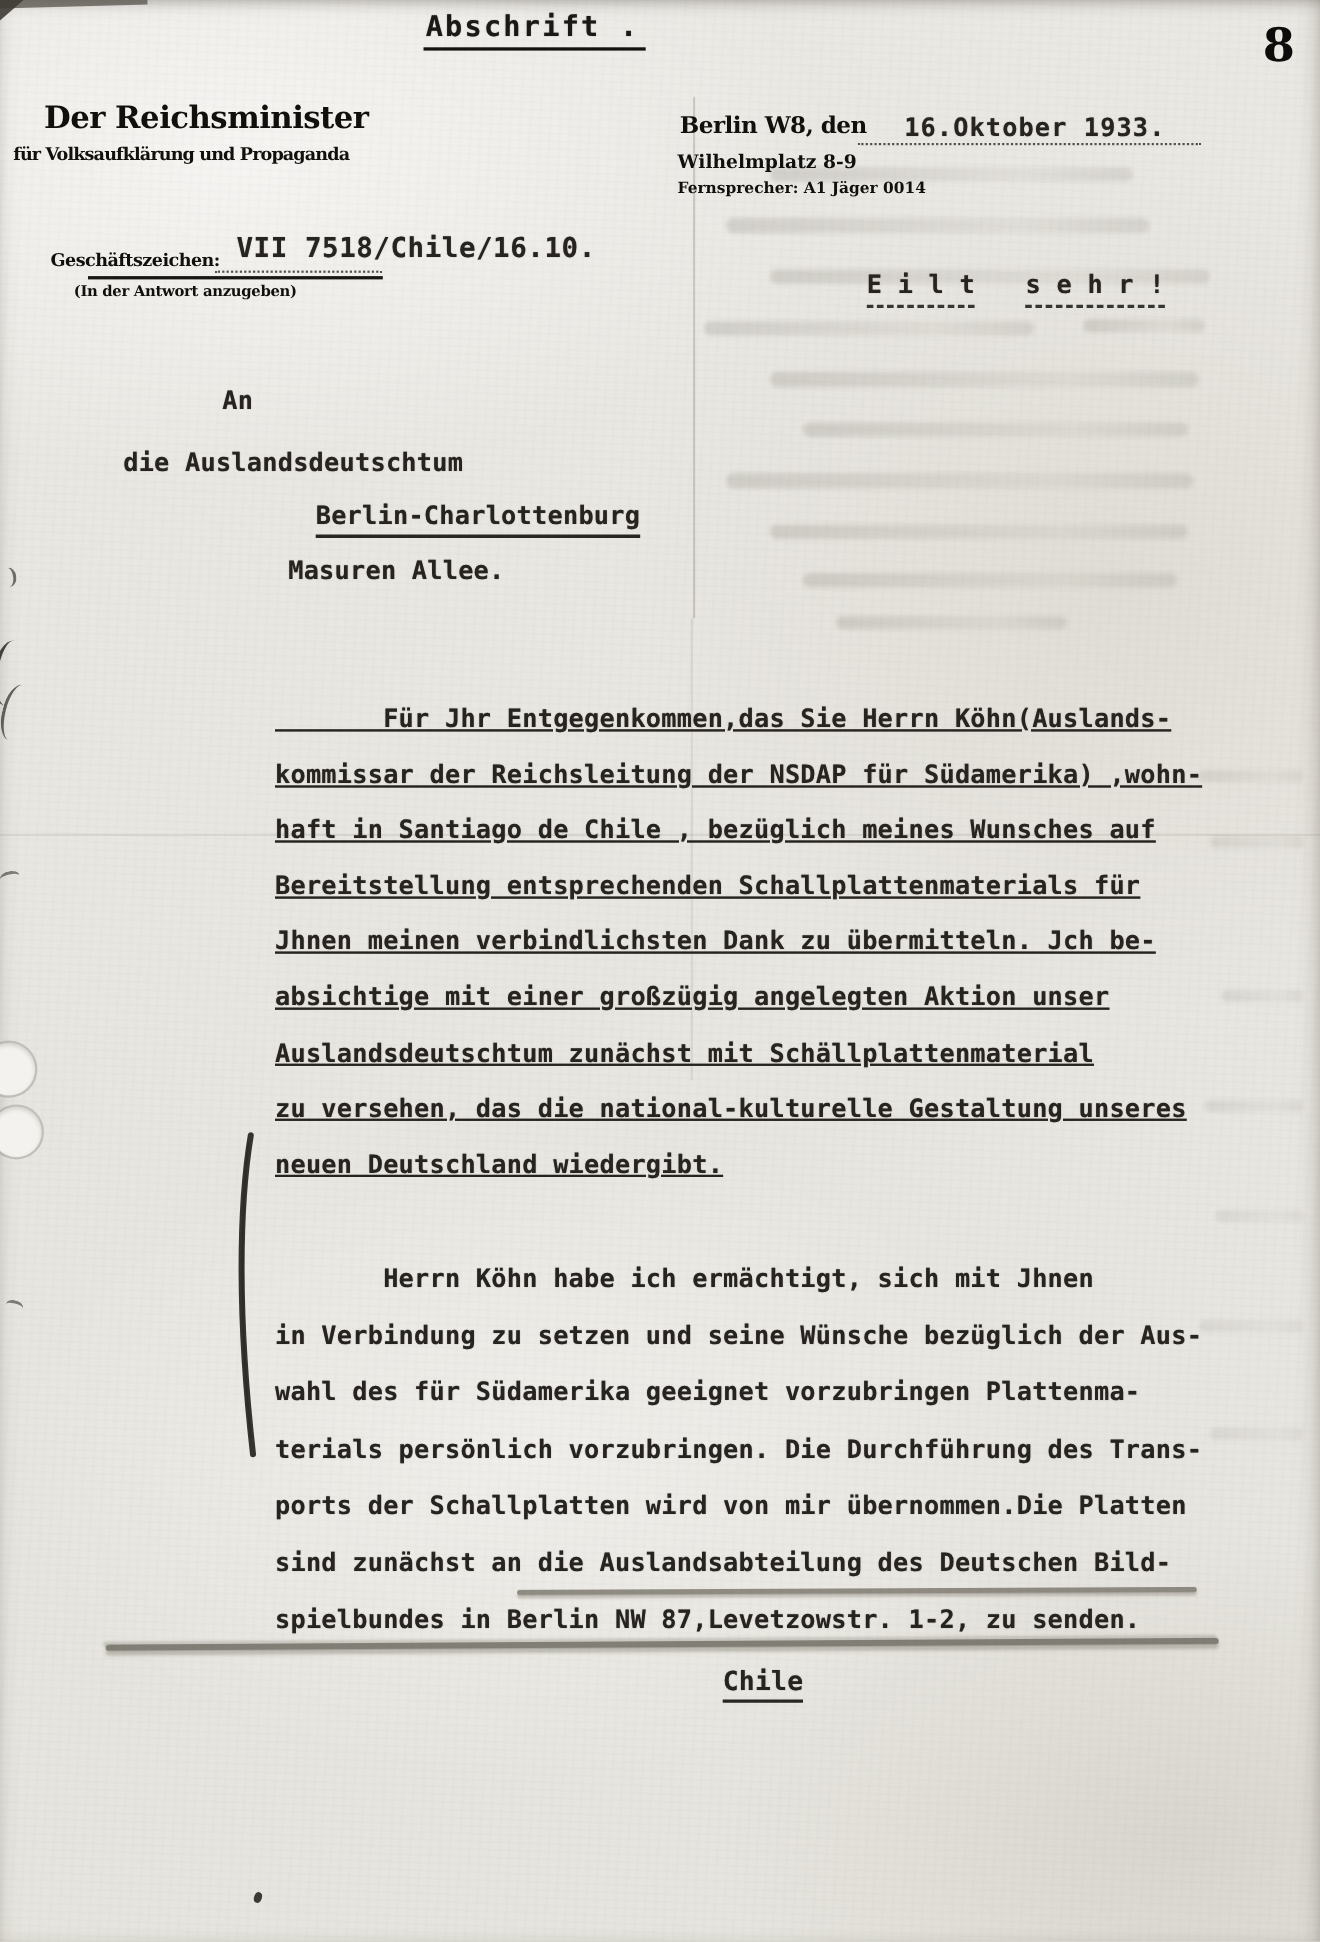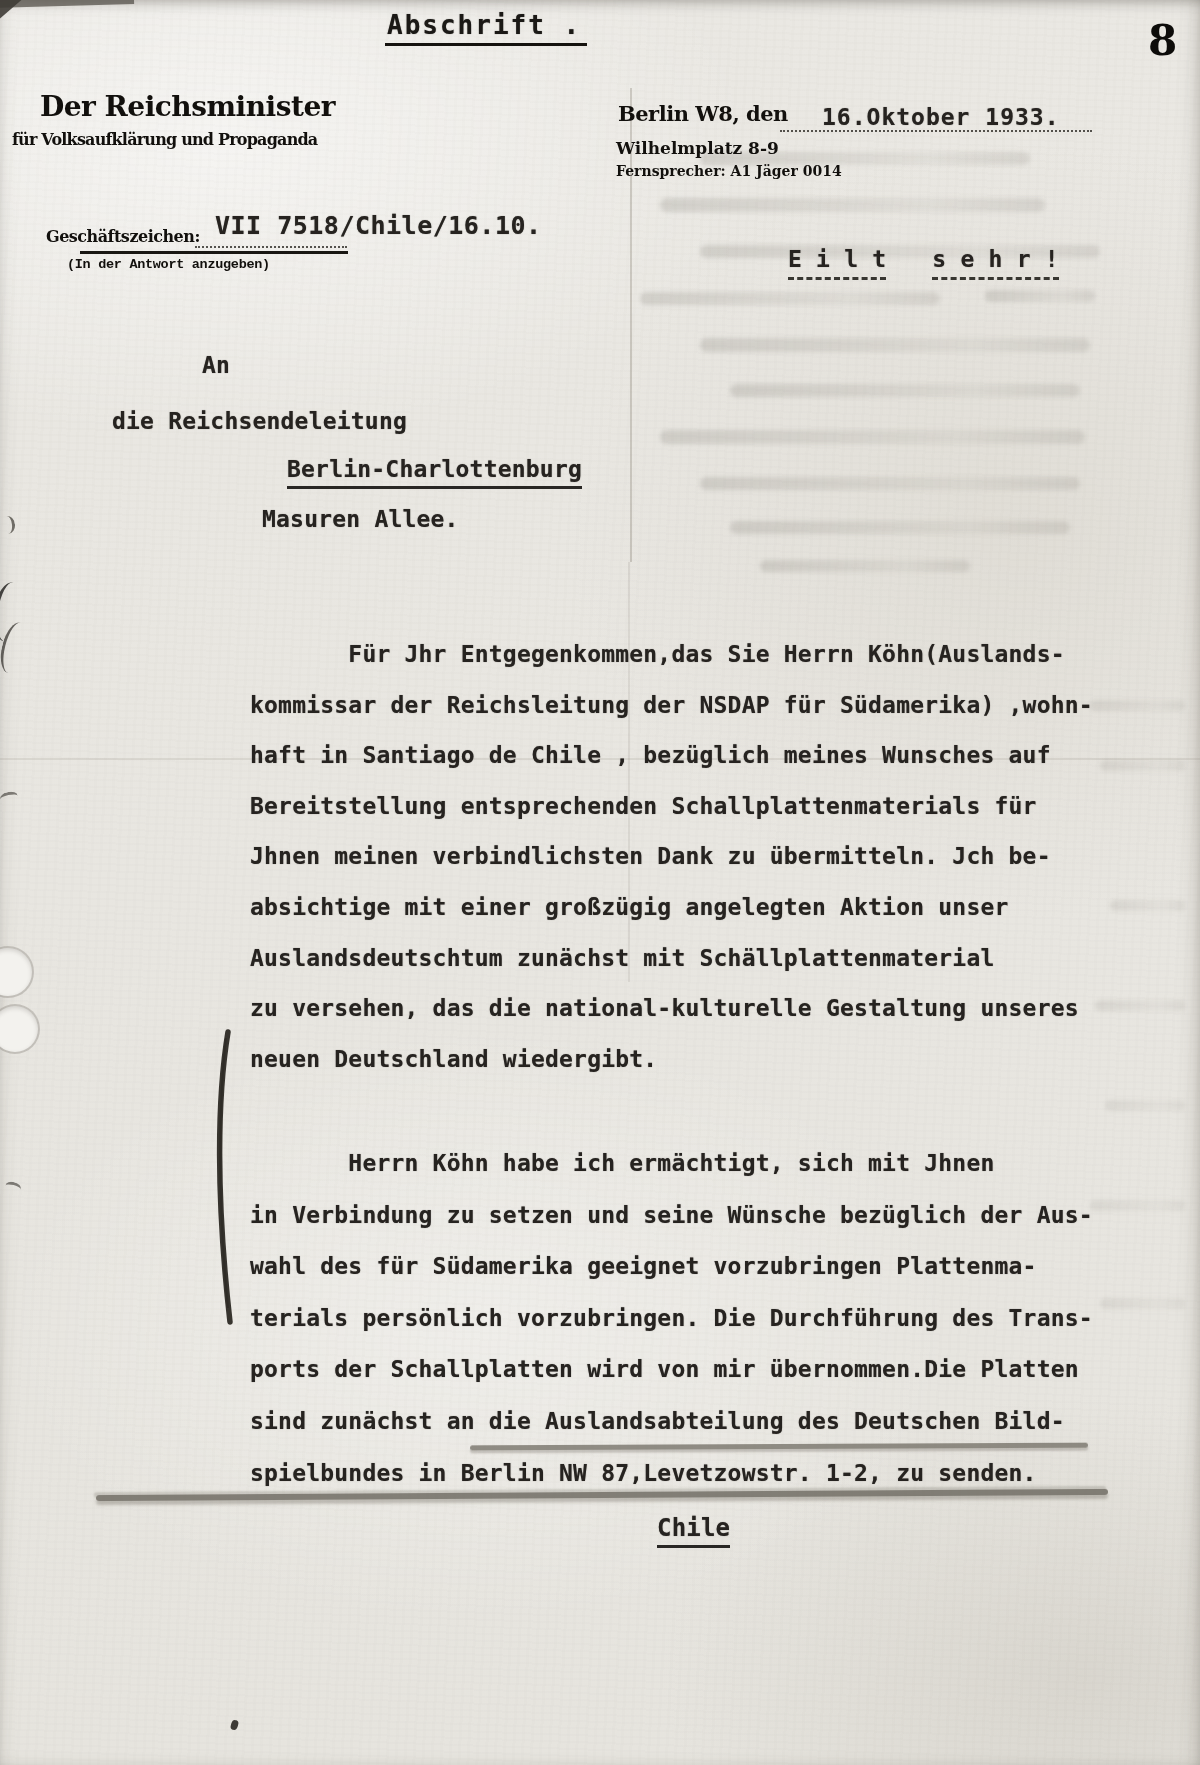--- a/index.html
+++ b/index.html
@@ -21,42 +21,42 @@
     background:
       repeating-linear-gradient(93deg, rgba(120,115,105,.035) 0 3px, transparent 3px 9px),
       repeating-linear-gradient(2deg, rgba(120,115,105,.03) 0 2px, transparent 2px 7px);
   }
   .typed{position:absolute;white-space:pre;font:700 23px/1.2 "DejaVu Sans Mono",monospace;
          color:#262320;text-shadow:0 0 1px rgba(40,36,30,.55);letter-spacing:.2px;text-align:right;}
   .printed{position:absolute;white-space:pre;font-family:"DejaVu Serif",serif;font-weight:700;color:#12100d;}
   .tblock{position:absolute;}
   .tline{display:block;white-space:pre;font:700 23px "DejaVu Sans Mono",monospace;
          color:#262320;text-shadow:0 0 1px rgba(40,36,30,.5);letter-spacing:.2px;}
-  .p1 .tline{height:50.6px;}
+  .p1 .tline{height:50.6px;text-decoration:underline;}
   .p2 .tline{height:51.6px;}
   .u-solid{border-bottom:3px solid rgba(20,18,15,.9);padding-bottom:2px;}
   .u-dash{border-bottom:3px dashed rgba(25,23,19,.85);padding-bottom:5px;}
   
   .abschrift{left:385px;top:10px;font:700 26px "DejaVu Sans Mono",monospace;letter-spacing:2px;
              color:#1b1916;border-bottom:3px solid #15130f;padding:0 6px 3px 2px;text-shadow:0 0 1px rgba(30,27,22,.6);}
   .pagenum{left:1148px;top:16px;font-family:"DejaVu Serif",serif;font-weight:600;font-size:42px;color:#0d0c0a;}
   .sender1{left:40px;top:90px;font-size:28px;letter-spacing:-.5px;}
   .sender2{left:12px;top:130px;font-size:16px;letter-spacing:-.8px;}
   .berlin{left:618px;top:101px;font-size:21px;letter-spacing:-.5px;}
   .dotline{position:absolute;border-bottom:2px dotted rgba(45,42,37,.8);}
   .dot-date{left:780px;top:112px;width:312px;height:18px;}
   .date{left:822px;top:104px;letter-spacing:1px;}
   .wilhelm{left:616px;top:138px;font-size:17px;}
   .fern{left:616px;top:163px;font-size:14px;}
   
   .reflabel{left:46px;top:227px;font-size:16px;letter-spacing:-.5px;}
   .refval{left:215px;top:211px;font-size:25px;letter-spacing:.5px;}
   .dot-ref{left:195px;top:228px;width:152px;height:18px;}
   .refline{position:absolute;left:80px;top:251px;width:268px;height:3px;background:#191713;}
-  .refnote{left:67px;top:257px;font-size:13.5px;letter-spacing:-.3px;font-family:Liberation Mono, monospace;}
+  .refnote{left:67px;top:257px;font-size:13.5px;letter-spacing:-.3px;}
   
   .urgency{position:absolute;left:788px;top:246px;display:flex;gap:46px;}
   
   .an{left:202px;top:352px;}
   .rec1{left:112px;top:408px;}
   .rec2{left:287px;top:456px;}
   .rec3{left:262px;top:506px;}
   .p1{left:250px;top:641px;width:900px;}
   .p2{left:250px;top:1150px;width:900px;}
   .mein{left:657px;top:1514px;font-size:24px;}
@@ -137,21 +137,21 @@
   <div class="dotline dot-ref"></div>
   <div class="refline"></div>
   <div class="printed refnote">(In der Antwort anzugeben)</div>
 
   <div class="urgency">
     <span class="tline u-dash">E i l t</span>
     <span class="tline u-dash">s e h r !</span>
   </div>
 
   <div class="typed an">An</div>
-  <div class="typed rec1">die Reichsendeleitung</div>
+  <div class="typed rec1">die Auslandsdeutschtum</div>
   <div class="typed rec2 u-solid">Berlin-Charlottenburg</div>
   <div class="typed rec3">Masuren Allee.</div>
 
   <div class="tblock p1">
       <div class="tline">       Für Jhr Entgegenkommen,das Sie Herrn Köhn(Auslands-</div>
       <div class="tline">kommissar der Reichsleitung der NSDAP für Südamerika) ,wohn-</div>
       <div class="tline">haft in Santiago de Chile , bezüglich meines Wunsches auf</div>
       <div class="tline">Bereitstellung entsprechenden Schallplattenmaterials für</div>
       <div class="tline">Jhnen meinen verbindlichsten Dank zu übermitteln. Jch be-</div>
       <div class="tline">absichtige mit einer großzügig angelegten Aktion unser</div>

